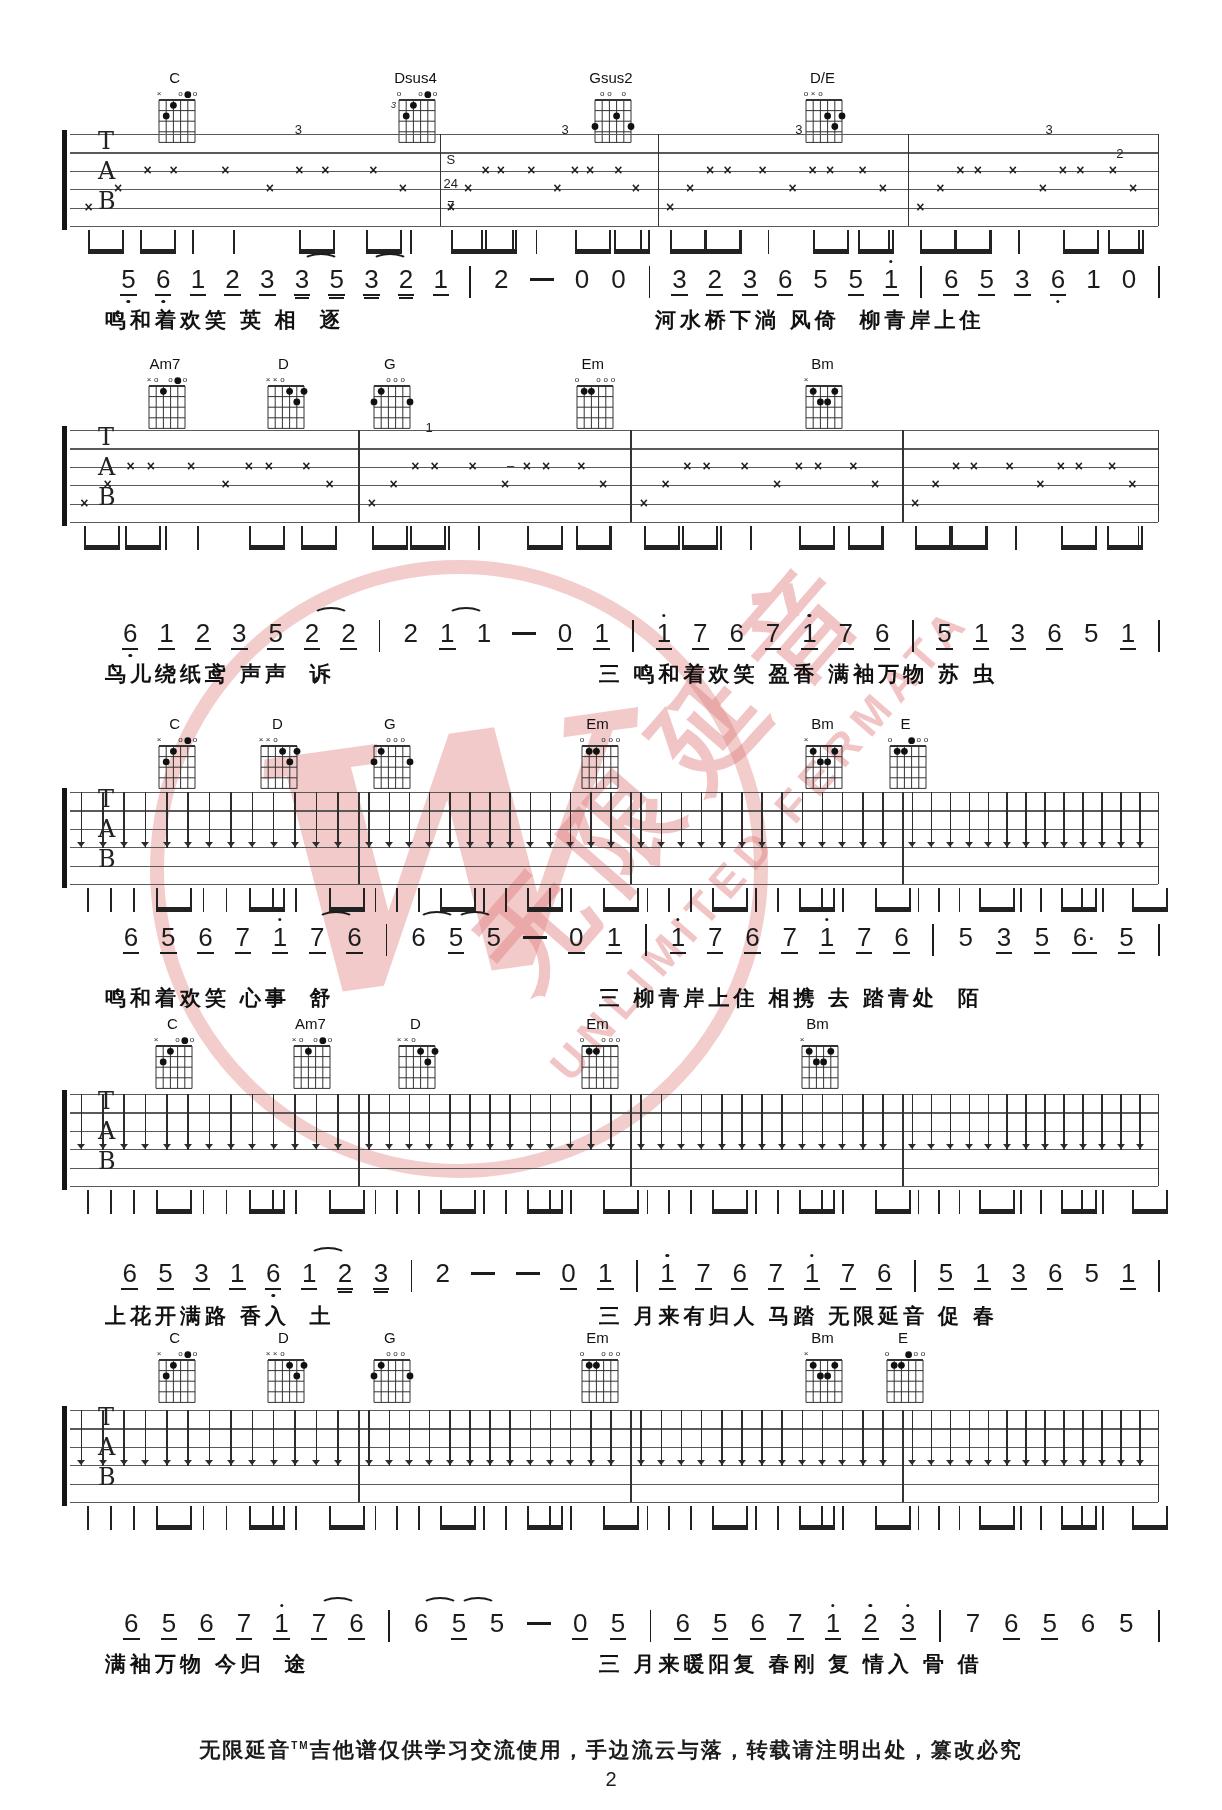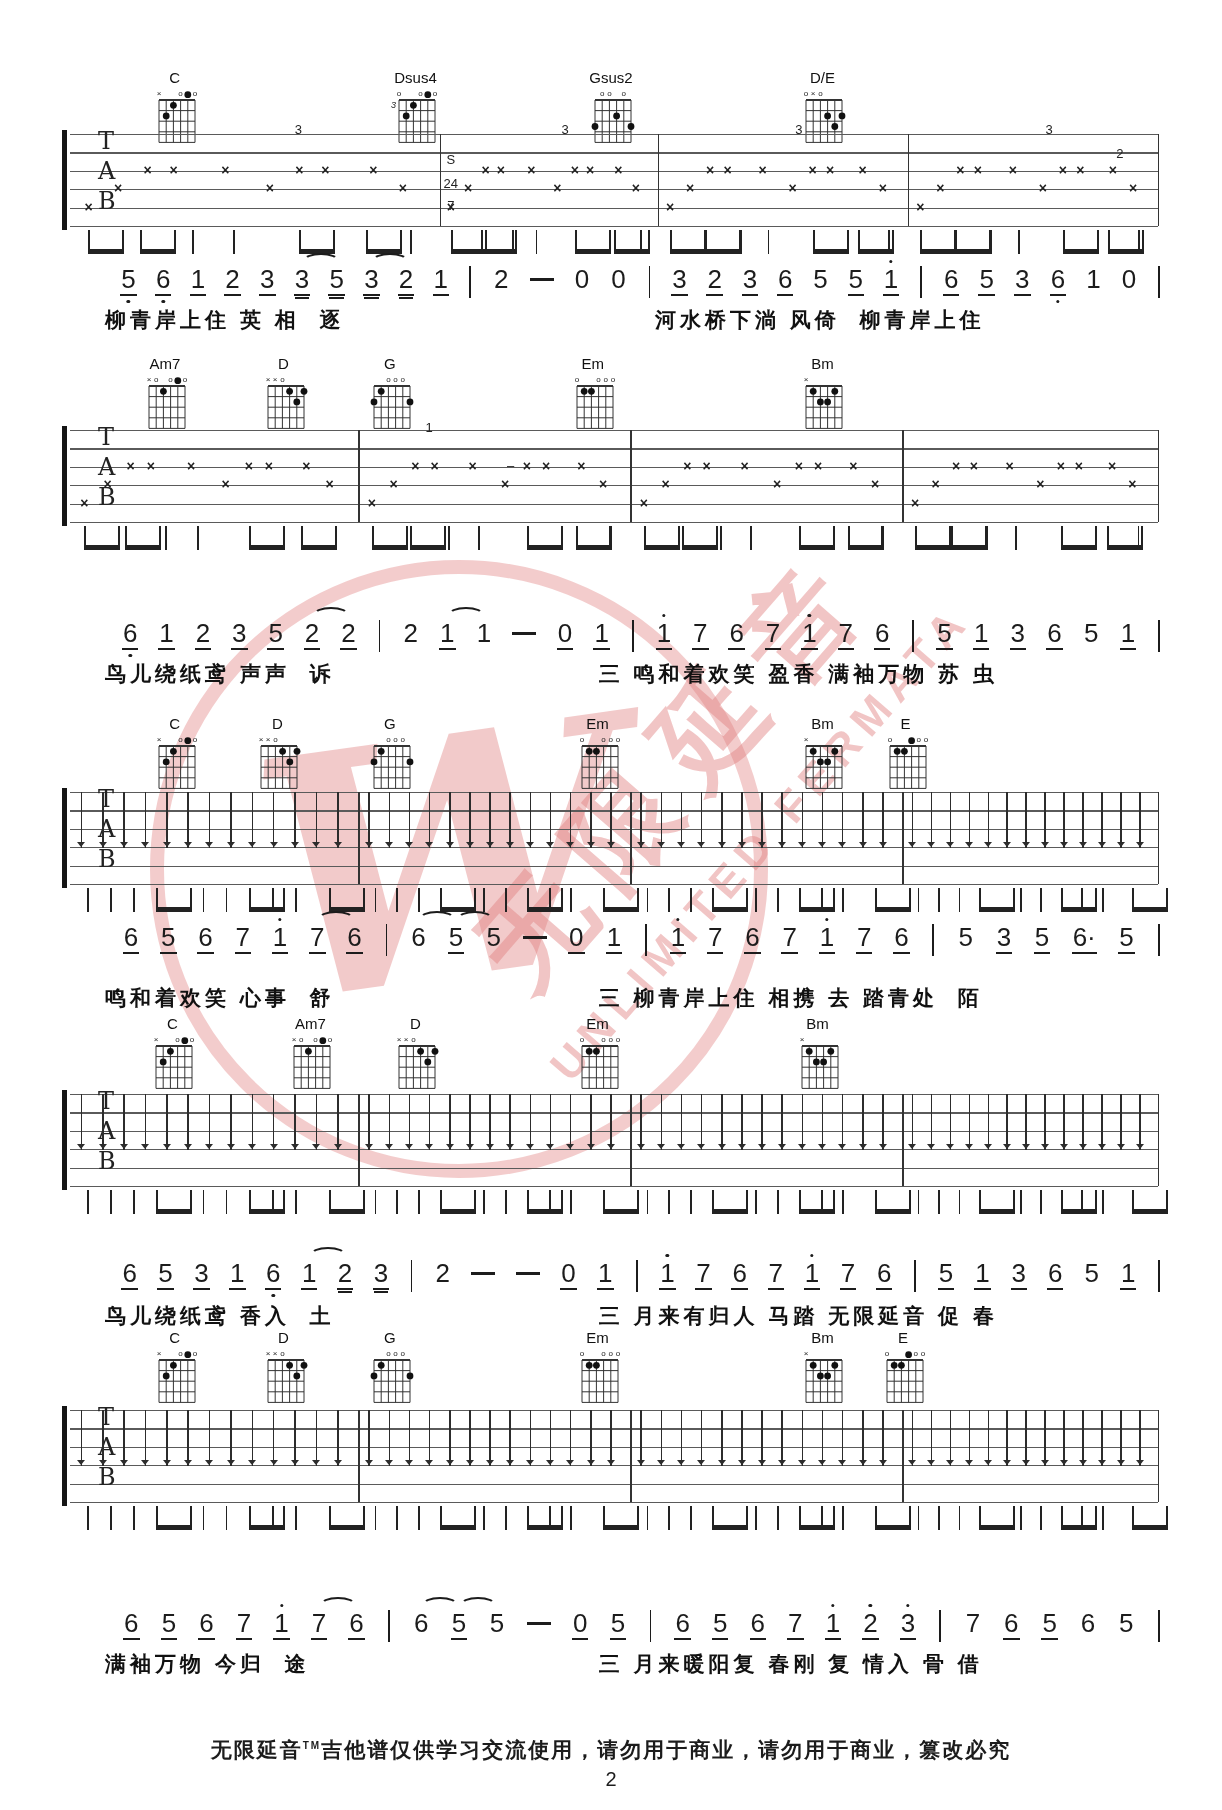--- a/index.html
+++ b/index.html
@@ -270,21 +270,21 @@
           <div class="jm" style="flex-grow: 8;">
             <div class="jt u1">6</div>
             <div class="jt u1">5</div>
             <div class="jt u1">3</div>
             <div class="jt u1">6<i class="ld"></i></div>
             <div class="jt">1</div>
             <div class="jt">0</div>
           </div>
           <div class="jbar"></div>
         </div>
-        <div class="lyr" style="left: 8.6%; top: 240px;">柳青岸上住 英 相  逐</div>
+        <div class="lyr" style="left: 8.6%; top: 240px;">鸣和着欢笑 英 相  逐</div>
         <div class="lyr" style="left: 53.6%; top: 240px;">河水桥下淌 风倚  柳青岸上住</div>
       </div>
       <div class="system" style="top: 352px;">
         <div class="chord" style="left: 13.5%; top: 4px;"><div class="cname">Am7</div><svg width="52" height="60">
             <line x1="10" x2="10" y1="14" y2="56.4" stroke="#333" stroke-width="1"></line>
             <line x1="17.2" x2="17.2" y1="14" y2="56.4" stroke="#333" stroke-width="1"></line>
             <line x1="24.4" x2="24.4" y1="14" y2="56.4" stroke="#333" stroke-width="1"></line>
             <line x1="31.6" x2="31.6" y1="14" y2="56.4" stroke="#333" stroke-width="1"></line>
             <line x1="38.8" x2="38.8" y1="14" y2="56.4" stroke="#333" stroke-width="1"></line>
             <line x1="46" x2="46" y1="14" y2="56.4" stroke="#333" stroke-width="1"></line>
@@ -1212,21 +1212,21 @@
           <div class="jm" style="flex-grow: 8;">
             <div class="jt u1">5</div>
             <div class="jt u1">1</div>
             <div class="jt u1">3</div>
             <div class="jt u1">6</div>
             <div class="jt">5</div>
             <div class="jt u1">1</div>
           </div>
           <div class="jbar"></div>
         </div>
-        <div class="lyr" style="left: 8.6%; top: 290px;">鸟儿绕纸鸢 香入  土</div>
+        <div class="lyr" style="left: 8.6%; top: 290px;">上花开满路 香入  土</div>
         <div class="lyr" style="left: 49%; top: 290px;">三 月来有归人 马踏 无限延音 促 春</div>
       </div>
       <div class="system" style="top: 1326px;">
         <div class="chord" style="left: 14.3%; top: 4px;"><div class="cname">C</div><svg width="52" height="60">
             <line x1="10" x2="10" y1="14" y2="56.4" stroke="#333" stroke-width="1"></line>
             <line x1="17.2" x2="17.2" y1="14" y2="56.4" stroke="#333" stroke-width="1"></line>
             <line x1="24.4" x2="24.4" y1="14" y2="56.4" stroke="#333" stroke-width="1"></line>
             <line x1="31.6" x2="31.6" y1="14" y2="56.4" stroke="#333" stroke-width="1"></line>
             <line x1="38.8" x2="38.8" y1="14" y2="56.4" stroke="#333" stroke-width="1"></line>
             <line x1="46" x2="46" y1="14" y2="56.4" stroke="#333" stroke-width="1"></line>
@@ -1585,15 +1585,15 @@
             <div class="jt">6</div>
             <div class="jt">5</div>
           </div>
           <div class="jbar"></div>
         </div>
         <div class="lyr" style="left: 8.6%; top: 324px;">满袖万物 今归  途</div>
         <div class="lyr" style="left: 49%; top: 324px;">三 月来暖阳复 春刚 复 情入 骨 借</div>
       </div>
     </div>
 
-  <div class="footer"><span>无限延音</span><sup>TM</sup><span>吉他谱仅供学习交流使用，请勿用于商业，请勿用于商业，篡改必究</span></div>
+  <div class="footer"><span>无限延音</span><sup>TM</sup><span>吉他谱仅供学习交流使用，手边流云与落，转载请注明出处，篡改必究</span></div>
   <div class="pagenum">2</div>
 </div>
 
 </body></html>

